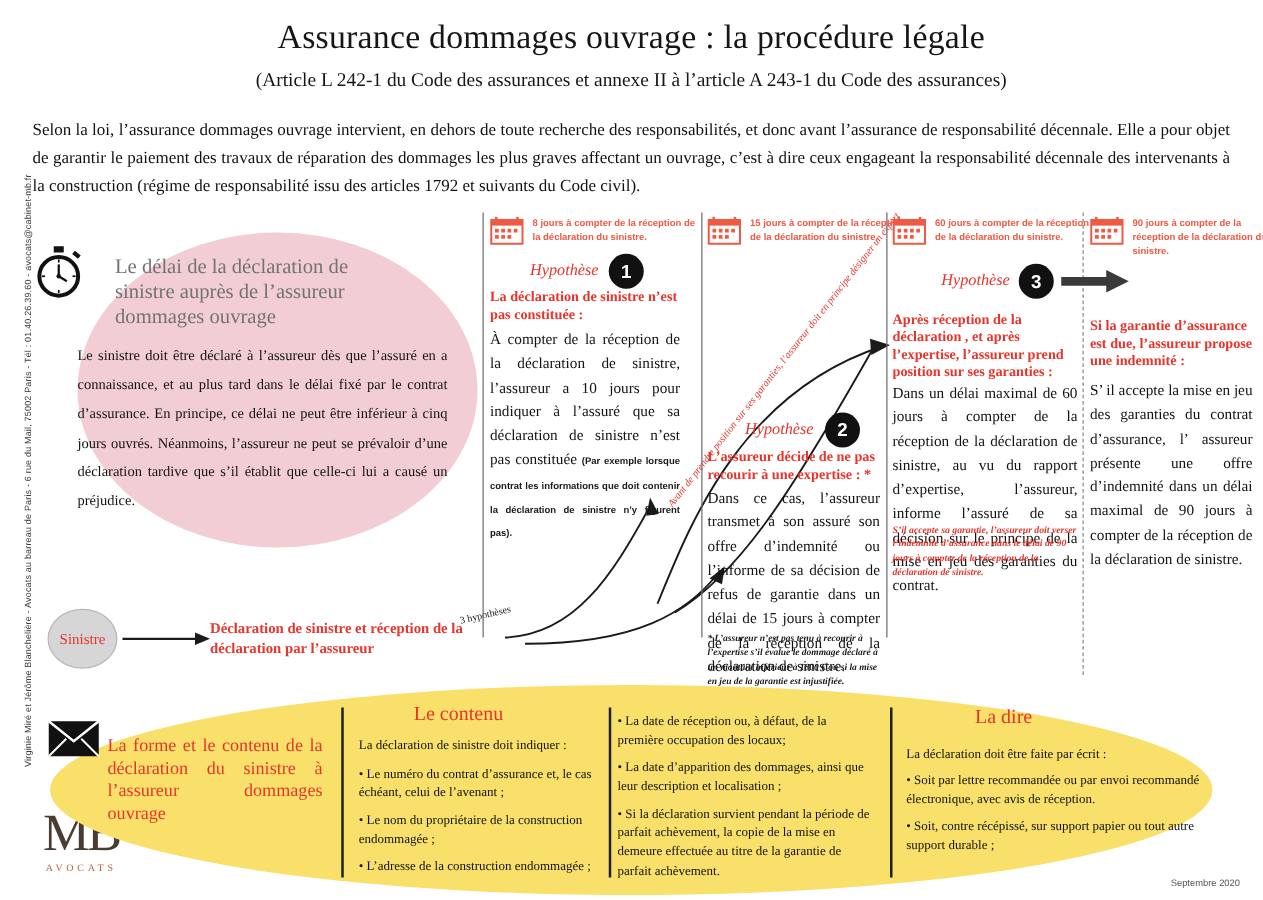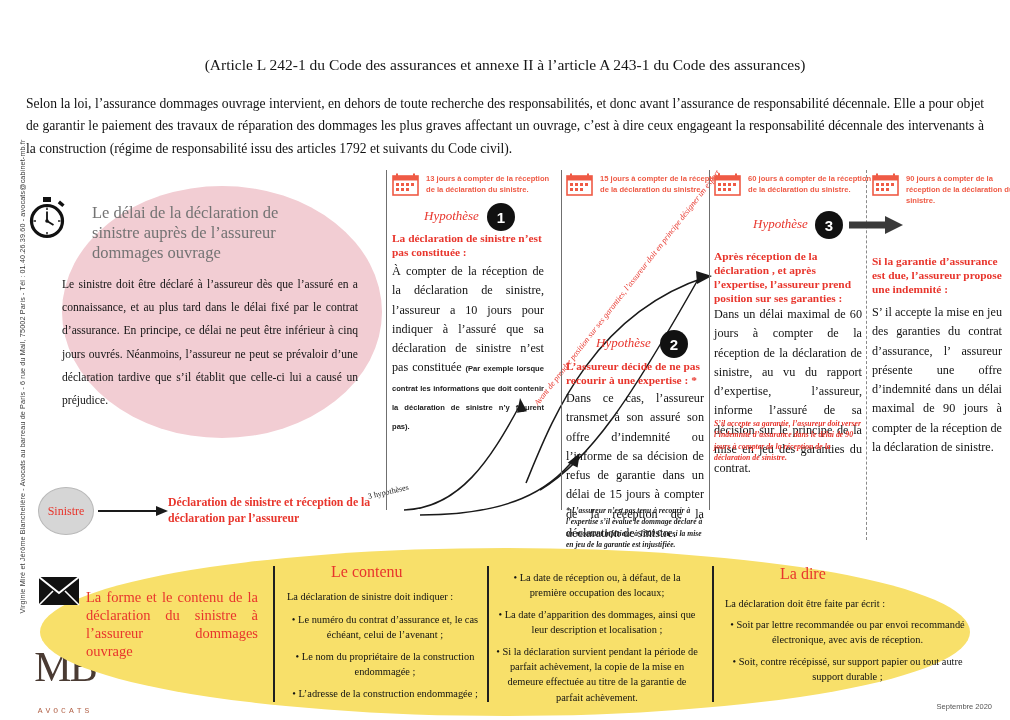--- a/index.html
+++ b/index.html
@@ -41,22 +41,22 @@
     white-space: nowrap; text-align: center;
   }
 
   
   .logo { position: absolute; left: 22px; top: 648px; width: 86px; text-align: center; }
   .logo-mark {
     font-family: "Liberation Serif", serif;
     font-size: 42px; color: #4a3b33; line-height: .95; letter-spacing: -2px;
   }
   .logo-sub {
-    font-family: Liberation Mono, monospace;
-    font-size: 8px; letter-spacing: 3px; color: #b3654b; margin-top: 18px;
+    font-family: Liberation Serif, serif;
+    font-size: 8px; letter-spacing: 3px; color: #b3654b; margin-top: 2px;
   }
 
   
   .pink-ellipse {
     position: absolute; left: 62px; top: 186px;
     width: 320px; height: 252px;
     background: #f2cdd3; border-radius: 50%;
   }
   .stopwatch { position: absolute; left: 25px; top: 196px; width: 44px; height: 44px; }
   .pink-title {
@@ -156,36 +156,37 @@
   }
   .sec-title {
     position: absolute; color: #e8352c; font-size: 16px; margin-left: 44px;
   }
   .sec-lead {
     position: absolute; font-size: 10.4px; color: #121212; line-height: 1.4;
   }
   .sec-list {
     position: absolute; font-size: 10.4px; color: #121212; line-height: 1.45;
   }
-  .sec-list li { list-style: none; margin-bottom: 7px; text-indent: 0; text-align: center; }
+  .sec-list li { list-style: none; margin-bottom: 7px; text-indent: 0; }
   .sec-list li::before { content: "\2022\00a0"; }
   .vdiv { position: absolute; width: 0; border-left: 2px solid #1f1f1f; }
 
   .footer-date {
     position: absolute; right: 18px; bottom: 9px;
     font-family: "Liberation Sans", sans-serif;
     font-size: 7.5px; color: #555;
   }
   svg { display: block; overflow: visible; }
 </style>
 </head>
 <body>
 
 <div class="page">
 
+  <h1 class="title">Assurance dommages ouvrage : la procédure légale</h1>
   <div class="subtitle">(Article L 242-1 du Code des assurances et annexe II à l’article A 243-1 du Code des assurances)</div>
   <p class="intro">Selon la loi, l’assurance dommages ouvrage intervient, en dehors de toute recherche des responsabilités, et donc avant l’assurance de responsabilité décennale.  Elle a pour objet de garantir le paiement des travaux de réparation des dommages les plus graves affectant un ouvrage, c’est à dire ceux engageant la responsabilité décennale des intervenants à la construction (régime de responsabilité issu des articles 1792 et suivants du Code civil).</p>
 
   <div class="sidecredit">Virginie Miré et Jérôme Blanchelière - Avocats au barreau de Paris - 6 rue du Mail, 75002 Paris - Tél : 01.40.26.39.60 - avocats@cabinet-mb.fr</div>
 
   <div class="logo">
     <div class="logo-mark">MB</div>
     <div class="logo-sub">AVOCATS</div>
   </div>
 
@@ -247,21 +248,21 @@
           <rect x="4" y="10" width="3" height="3"></rect>
             <rect x="9" y="10" width="3" height="3"></rect>
           <rect x="14" y="10" width="3" height="3"></rect>
             <rect x="19" y="10" width="3" height="3"></rect>
           <rect x="4" y="15" width="3" height="3"></rect>
             <rect x="9" y="15" width="3" height="3"></rect>
           <rect x="14" y="15" width="3" height="3"></rect>
         </g>
       </svg>
     </div>
-    <div class="cal-text">13 jours à compter de la réception de la déclaration du sinistre.</div>
+    <div class="cal-text">8 jours à compter de la réception de la déclaration du sinistre.</div>
   </div>
   <div class="hyp-label" style="left:424px;top:208px">Hypothèse</div>
   <div class="hyp-num" style="left:487px;top:203px">1</div>
   <div class="blk-head" style="left:392px;top:232px;width:152px">La déclaration de sinistre n’est pas constituée :</div>
   <div class="blk-body" style="left:392px;top:262px;width:152px">
     <span>À compter de la réception de la déclaration de sinistre, l’assureur a 10 jours pour indiquer à l’assuré que sa déclaration de sinistre n’est pas constituée</span>
     <span class="tiny-note">(Par exemple lorsque contrat les informations que doit contenir la déclaration de sinistre n’y figurent pas).</span>
   </div>
 
   <div class="cal-head" style="left:566px;top:173px;width:145px">

